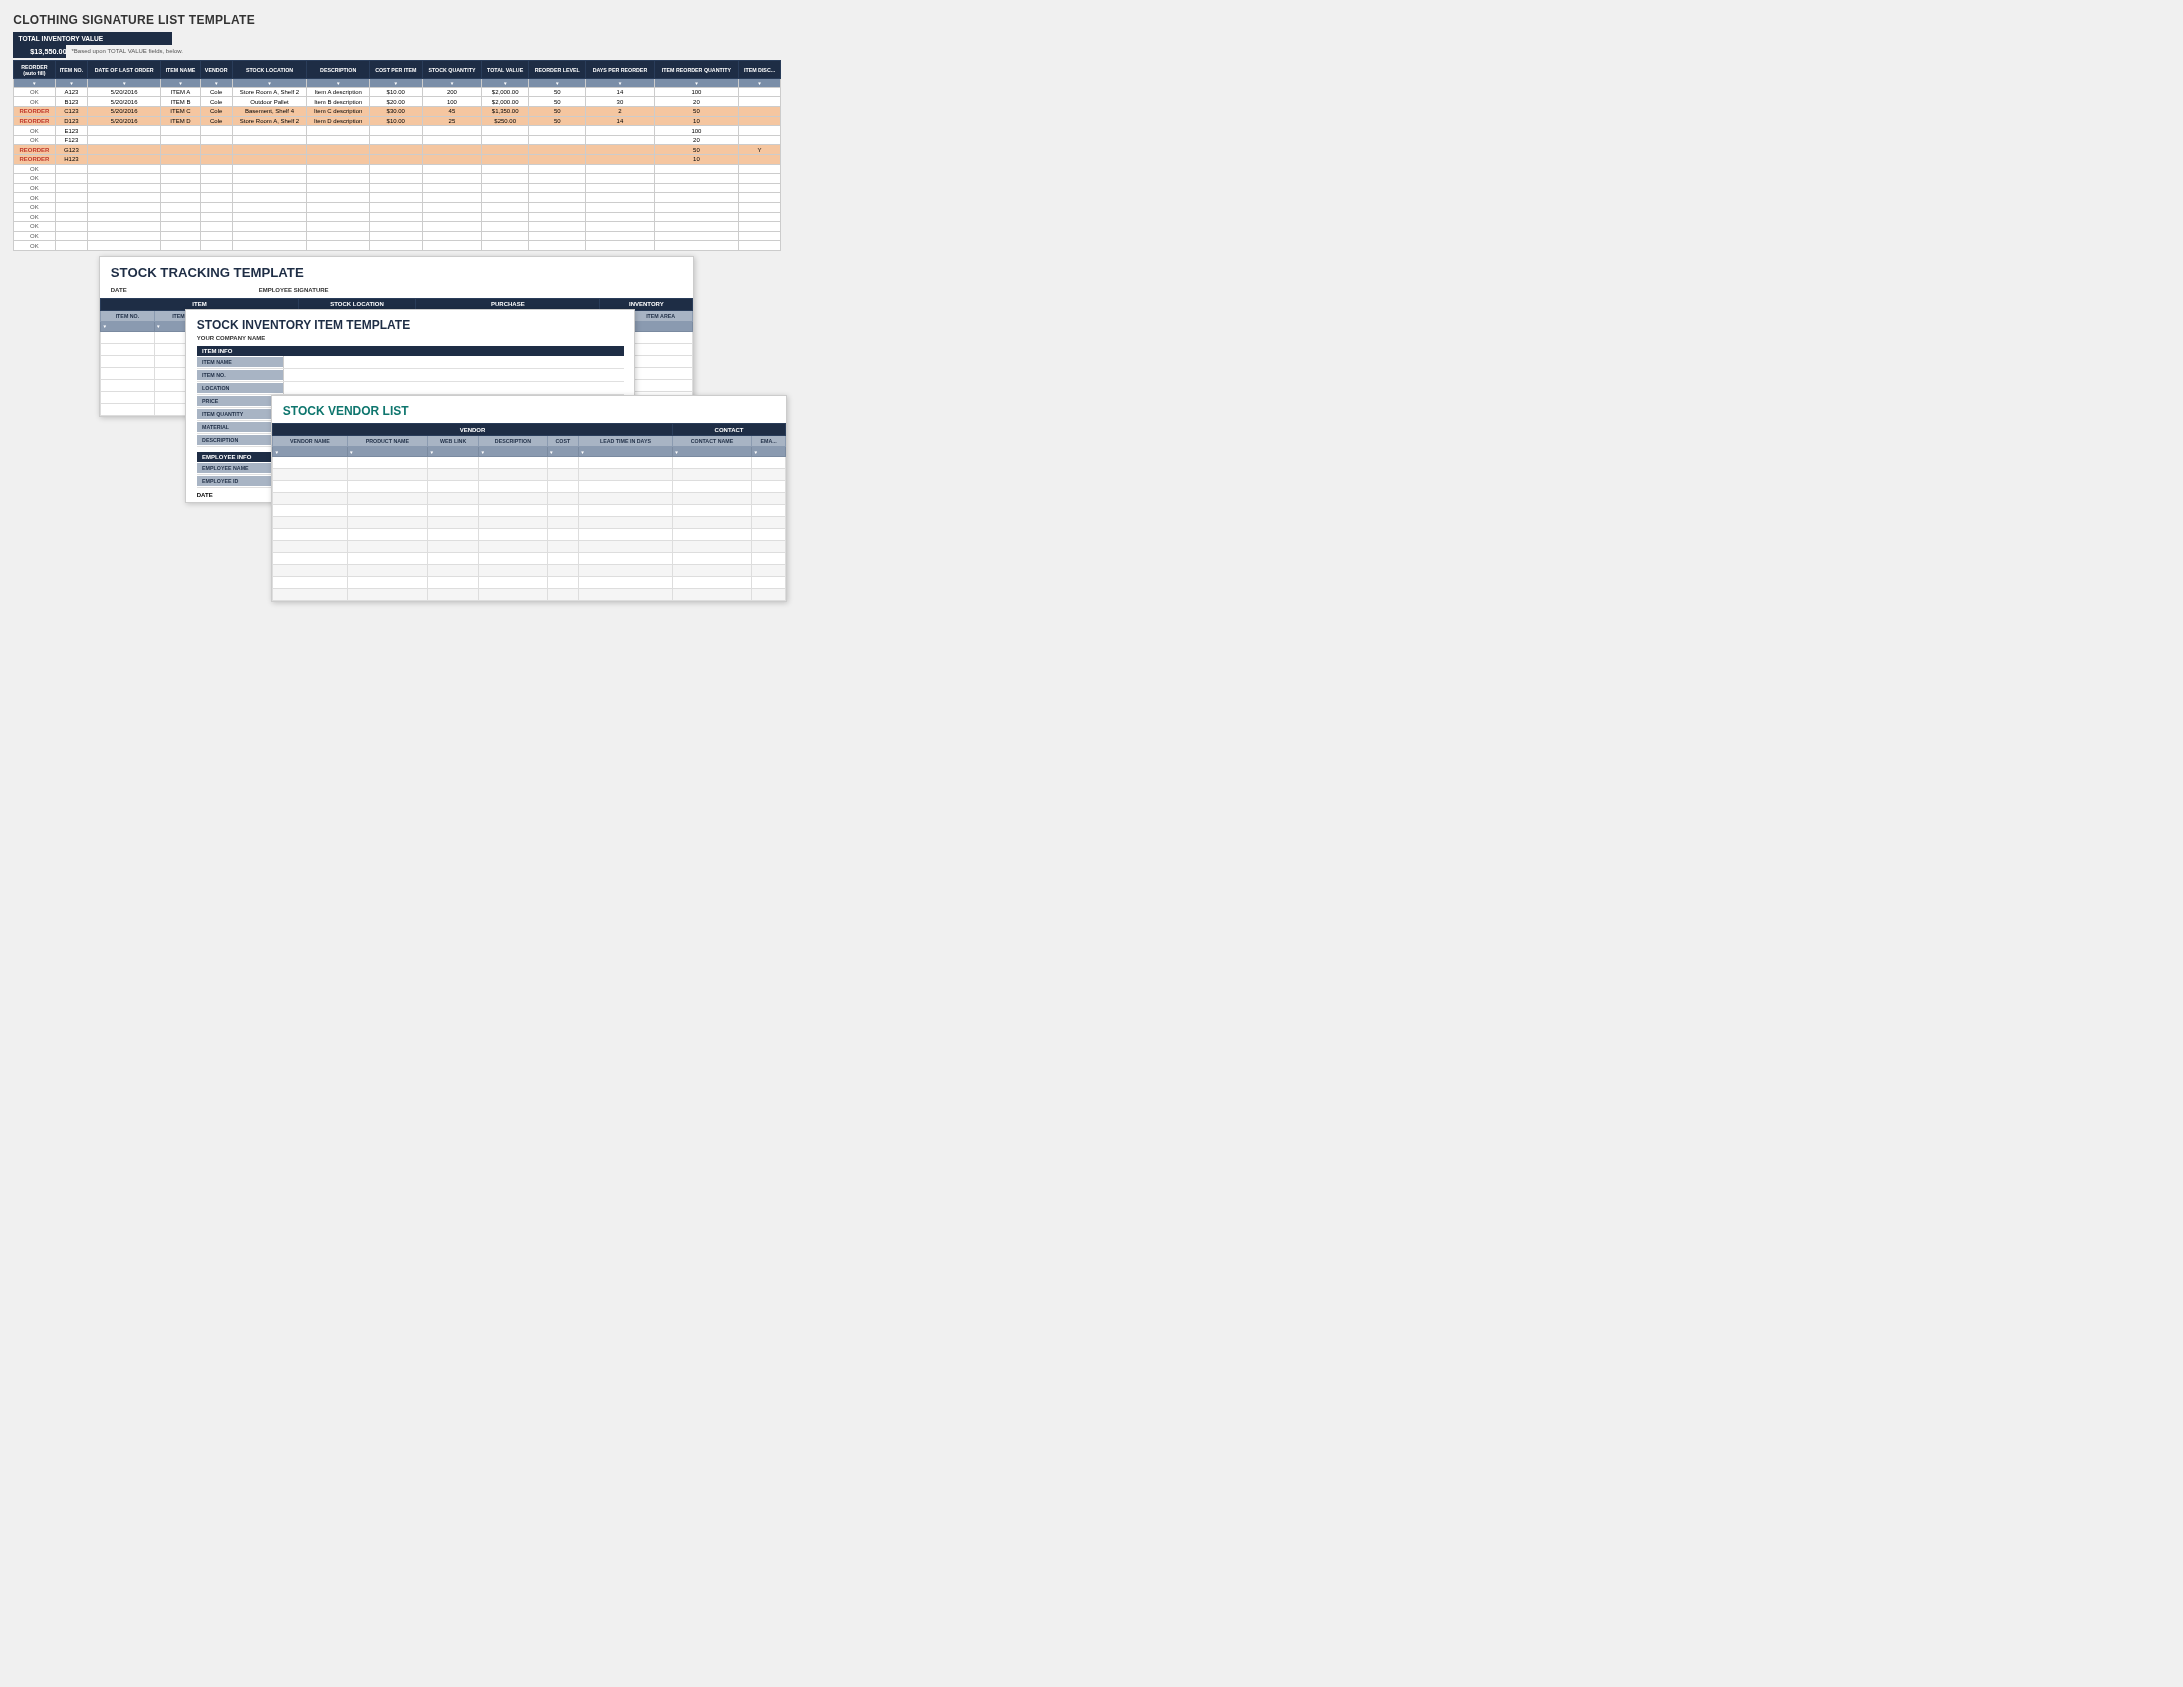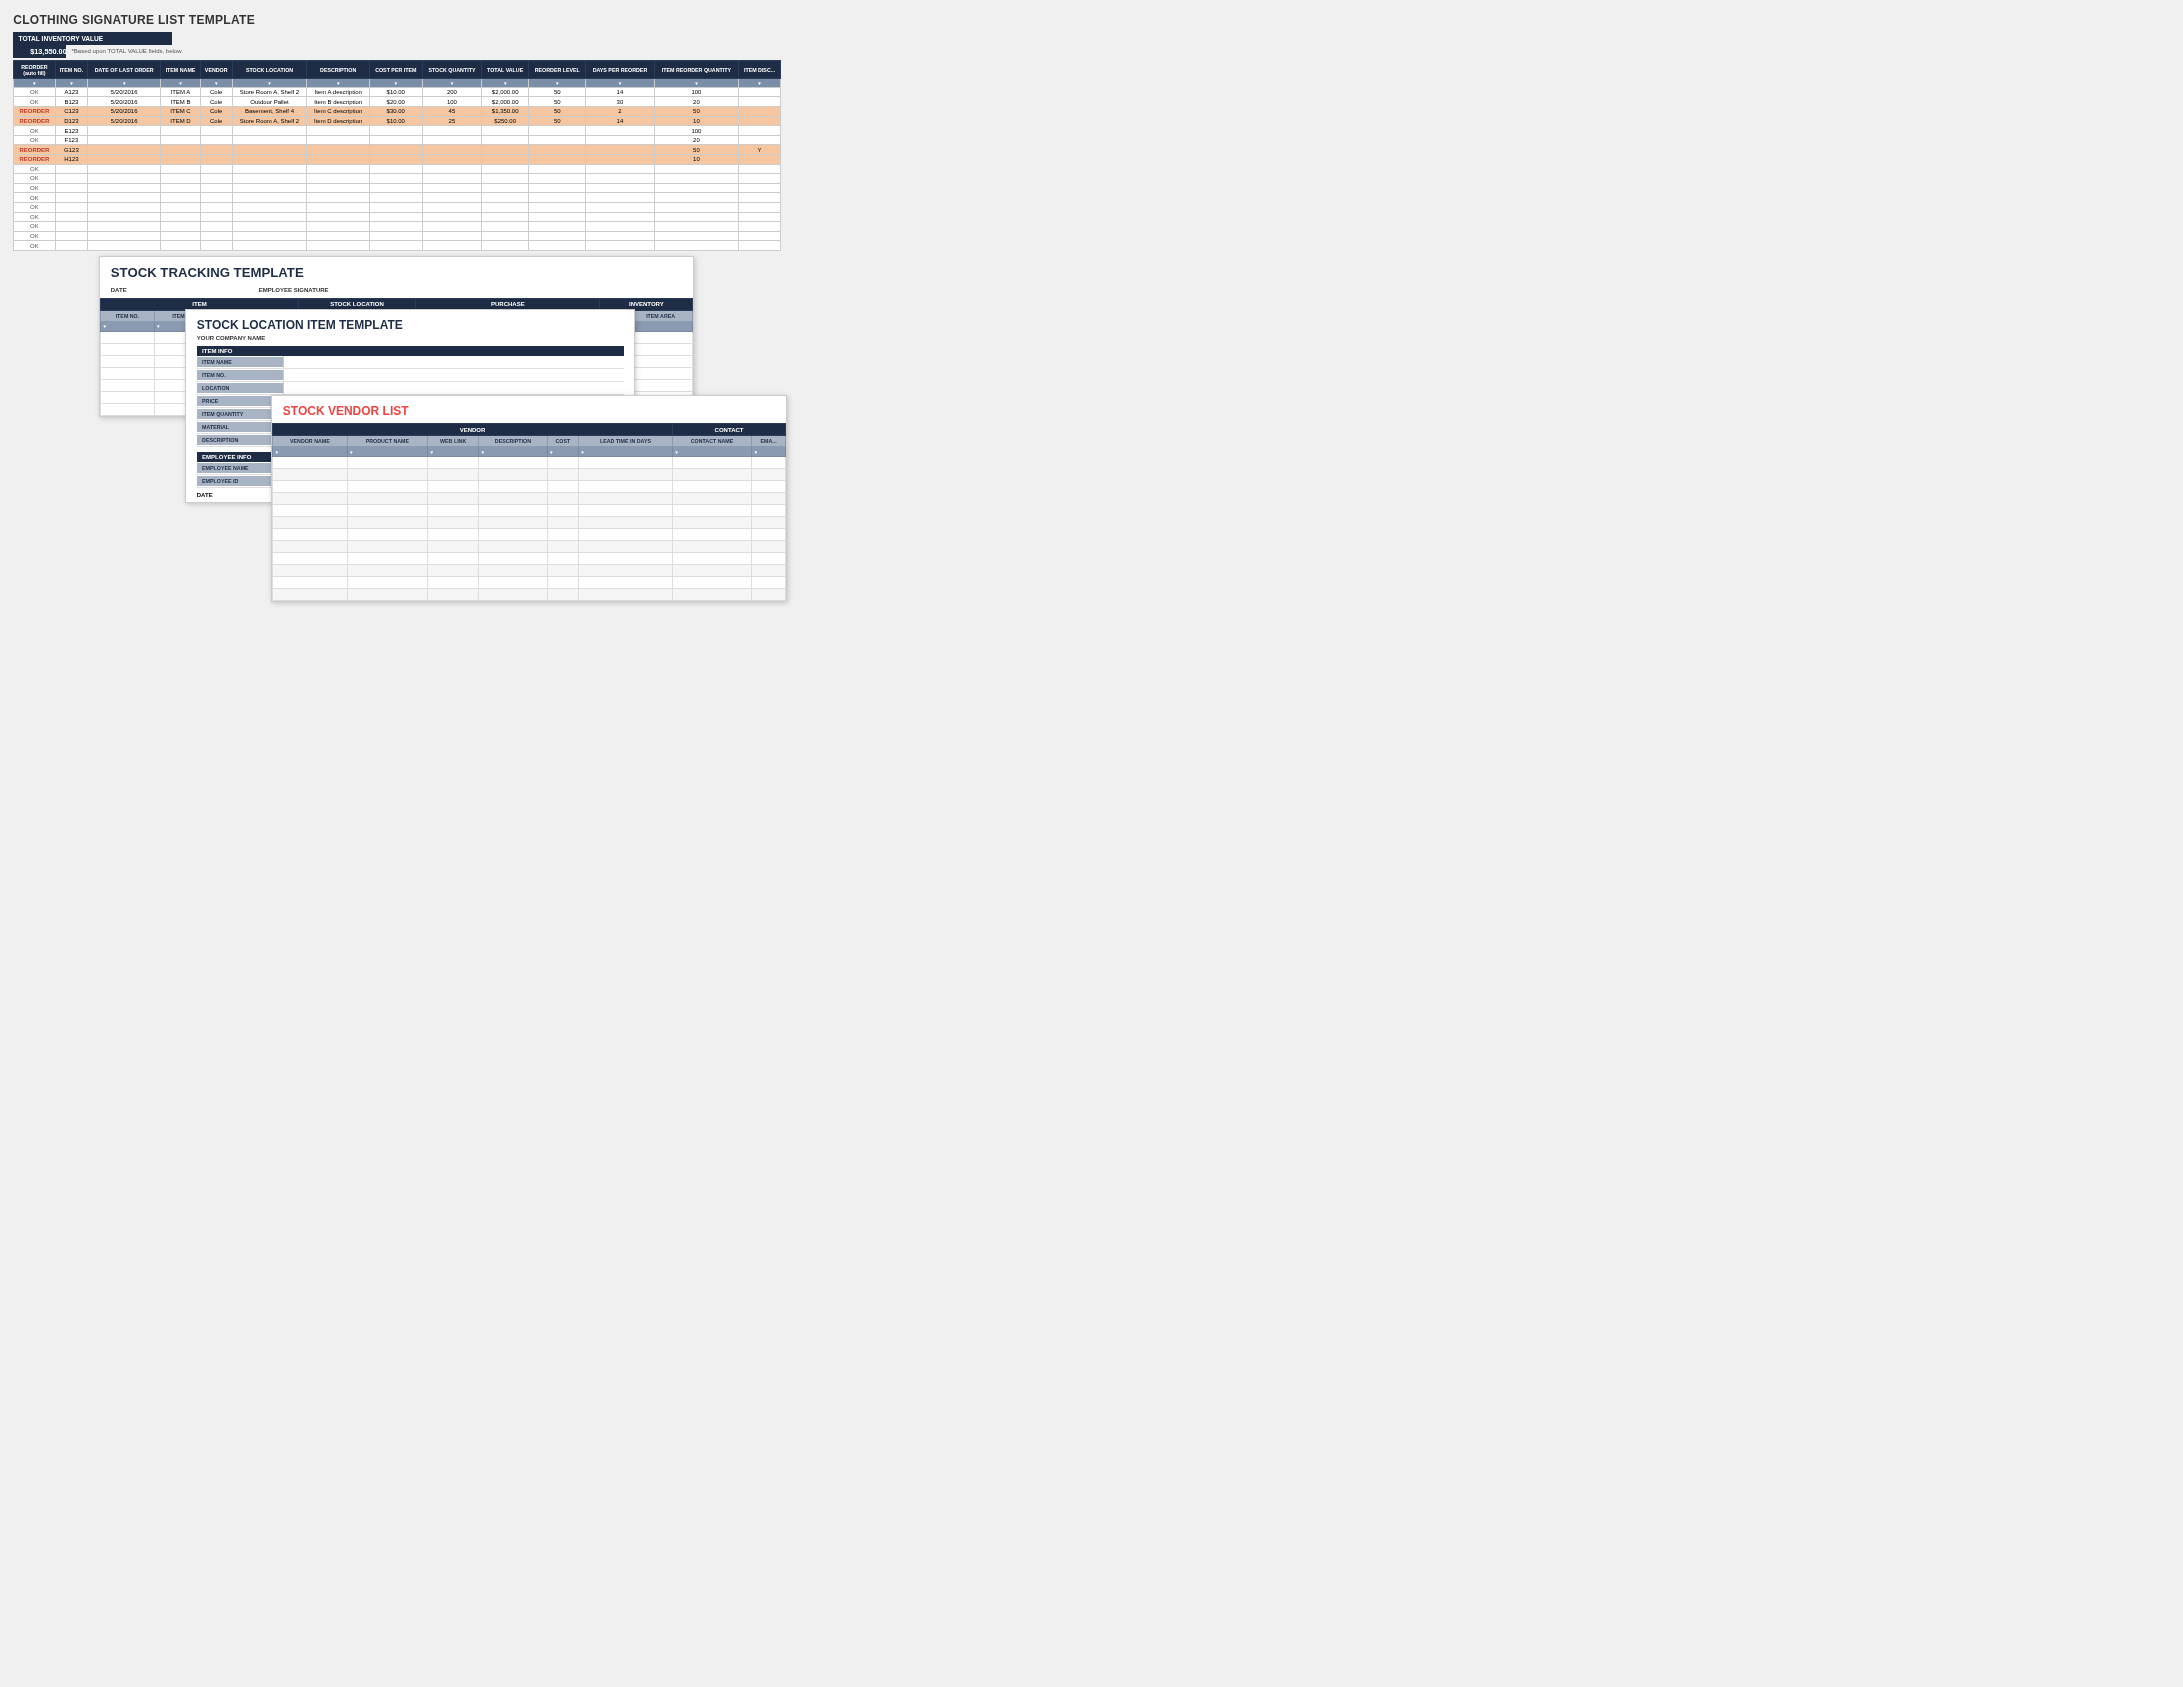--- a/index.html
+++ b/index.html
@@ -264,21 +264,21 @@
       width: 516px;
       background: white;
       border: 0.7px solid #ccc;
       box-shadow: 1.3px 1.3px 5.3px rgba(0,0,0,0.2);
       z-index: 3;
     }
 
     .svl-title {
       font-size: 12px;
       font-weight: bold;
-      color: #ef4444;
+      color: #0f766e;
       padding: 8px 10.6px 5.3px;
     }
 
     .vendor-table {
       width: 100%;
       border-collapse: collapse;
       font-size: 5.3px;
       margin: 0 0 0;
     }
 
@@ -776,21 +776,21 @@
             <td></td>
             <td></td>
             <td></td>
             <td></td>
           </tr>
       </tbody>
     </table>
   </div>
 
   <div class="stock-inventory-item">
-    <div class="sii-title">STOCK LOCATION ITEM TEMPLATE</div>
+    <div class="sii-title">STOCK INVENTORY ITEM TEMPLATE</div>
     <div class="sii-company">YOUR COMPANY NAME</div>
     <div class="sii-section-header">ITEM INFO</div>
     <div class="sii-field-row">
       <div class="sii-field-label">ITEM NAME</div>
       <div class="sii-field-value"></div>
     </div>
     <div class="sii-field-row">
       <div class="sii-field-label">ITEM NO.</div>
       <div class="sii-field-value"></div>
     </div>

